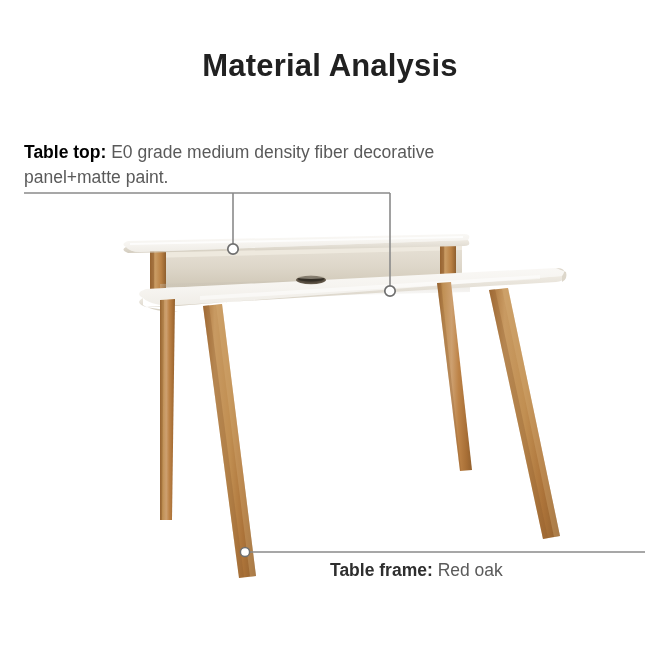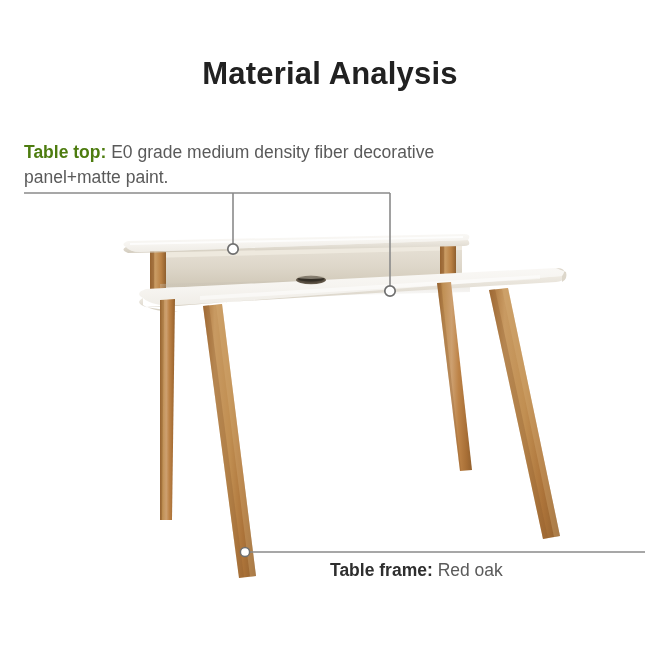--- a/index.html
+++ b/index.html
@@ -13,42 +13,42 @@
     height: 660px;
     background: #ffffff;
     overflow: hidden;
     font-family: "Liberation Sans", "DejaVu Sans", sans-serif;
   }
 
   
   .title {
     position: absolute;
     left: 0;
-    top: 56px;
+    top: 48px;
     width: 660px;
     text-align: center;
     font-size: 31px;
     font-weight: bold;
     color: #212121;
     letter-spacing: 0.2px;
   }
 
   
   .callout-top {
     position: absolute;
     left: 24px;
     top: 140px;
     width: 430px;
     font-size: 17.5px;
     line-height: 25px;
     color: #5a5a5a;
   }
   .callout-top .lead {
     font-weight: bold;
-    color: #4d7c0f;
+    color: #000000;
   }
 
   
   .callout-bottom {
     position: absolute;
     left: 330px;
     top: 558px;
     width: 315px;
     font-size: 17.5px;
     line-height: 24px;

